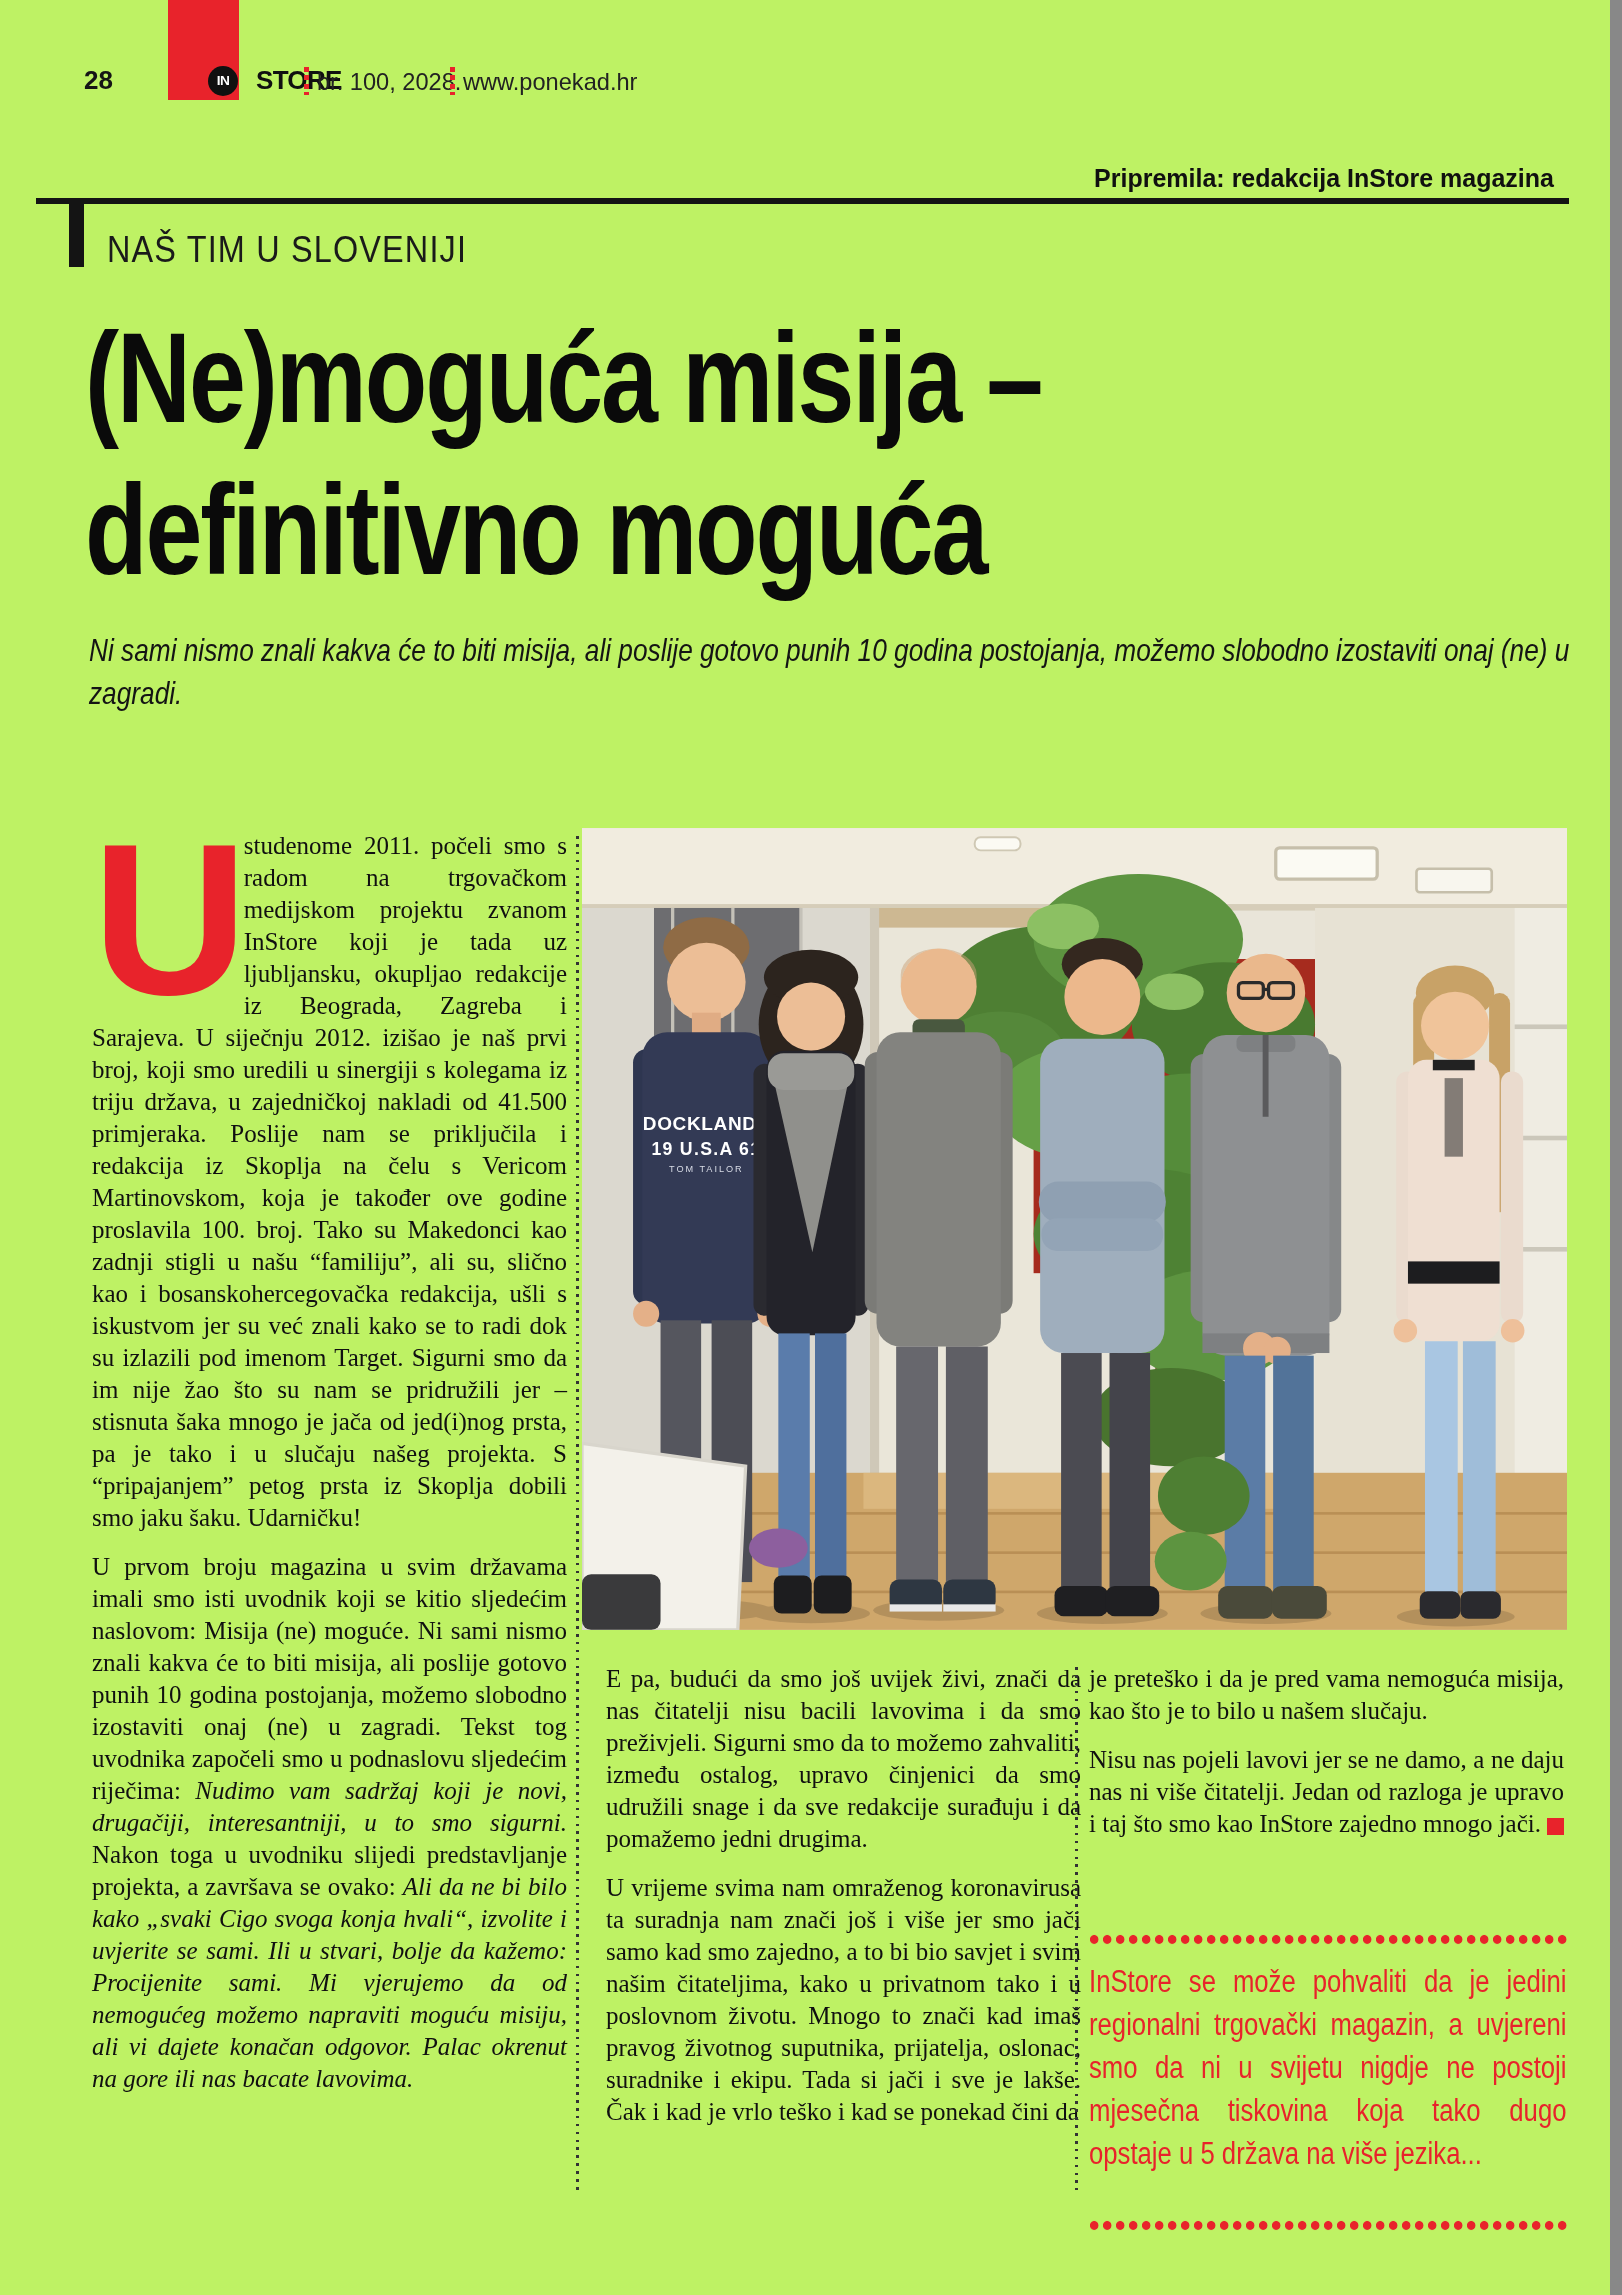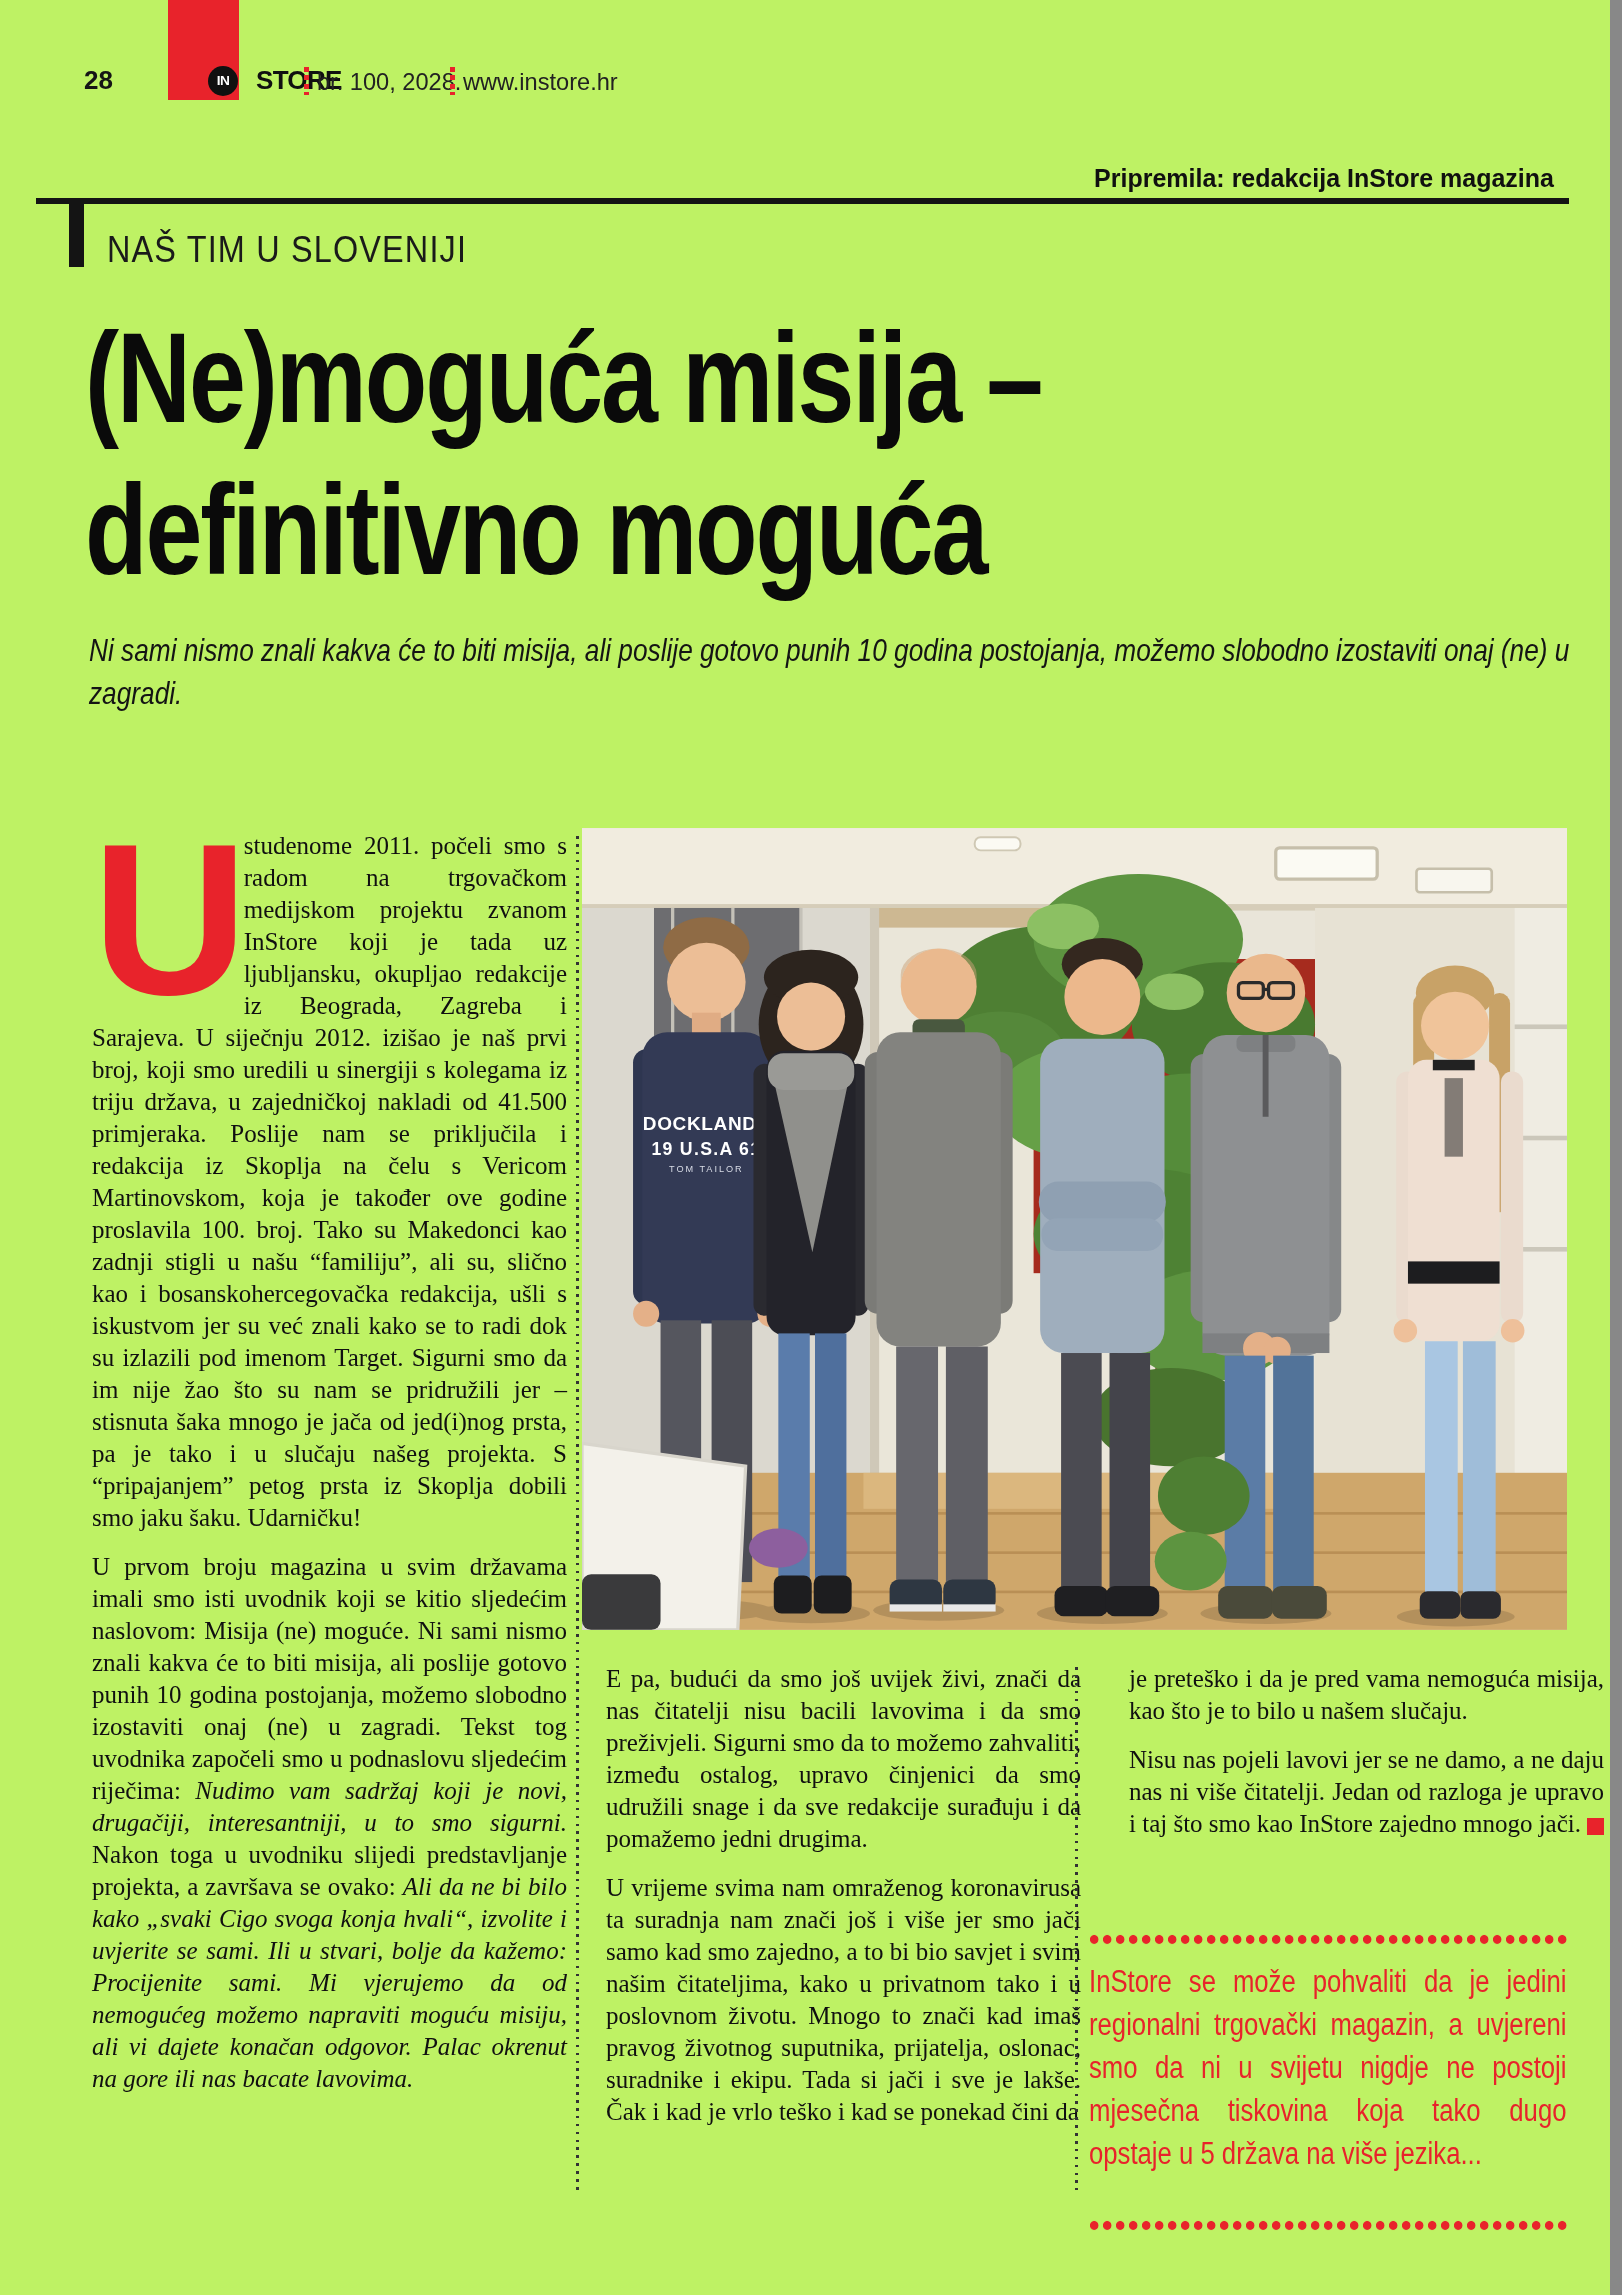--- a/index.html
+++ b/index.html
@@ -30,21 +30,21 @@
        font:700 128px "Liberation Sans",sans-serif;letter-spacing:-2.6px;line-height:152px;
        color:#0a0a0a;white-space:nowrap;}
   .lead{left:89px;top:629px;width:1806px;transform:scaleX(.82);transform-origin:left;
        font:italic 400 32px "Liberation Sans",sans-serif;line-height:43px;color:#141414;}
 
   
   .col{font-size:25px;line-height:32px;text-align:justify;color:#101010;}
   .col p{margin:0 0 17px 0;}
   .col1{left:92px;top:830px;width:475px;}
   .col2{left:606px;top:1663px;width:475px;}
-  .col3{left:1089px;top:1663px;width:475px;margin-left:40px;}
+  .col3{left:1089px;top:1663px;width:475px;}
   .it{font-style:italic;}
   .dropcap{float:left;width:140px;height:162px;margin:6.5px 11.8px 0 0;color:#e8232b;
        font:700 216px/164px "Liberation Sans",sans-serif;text-align:left;}
   .colsep{width:2.6px;background:repeating-linear-gradient(to bottom,#333 0 2.6px,transparent 2.6px 7.9px);}
   .sep1{left:576px;top:836px;height:1355px;}
   .sep2{left:1075px;top:1667px;height:523px;}
   .p-end{position:relative;}
   .endsq{position:absolute;right:0;bottom:5.2px;width:17px;height:17px;background:#e8232b;}
 
   
@@ -69,21 +69,21 @@
   <div class="abs redblock"></div>
   <div class="abs logo">
     <span class="logo-circle">
         <span>IN</span>
       </span>
     <span class="logo-store">STORE</span>
   </div>
   <div class="abs hsep" style="left:304px;"></div>
   <div class="abs issue">br. 100, 2028.</div>
   <div class="abs hsep" style="left:450px;"></div>
-  <div class="abs website">www.instore.hr</div>
+  <div class="abs website">www.ponekad.hr</div>
 
   <div class="abs byline">Pripremila: redakcija InStore magazina</div>
   <div class="abs toprule"></div>
   <div class="abs vbar"></div>
   <div class="abs kicker">NAŠ TIM U SLOVENIJI</div>
 
   <div class="abs headline">
     <div>(Ne)moguća misija –</div>
     <div>definitivno moguća</div>
   </div>

